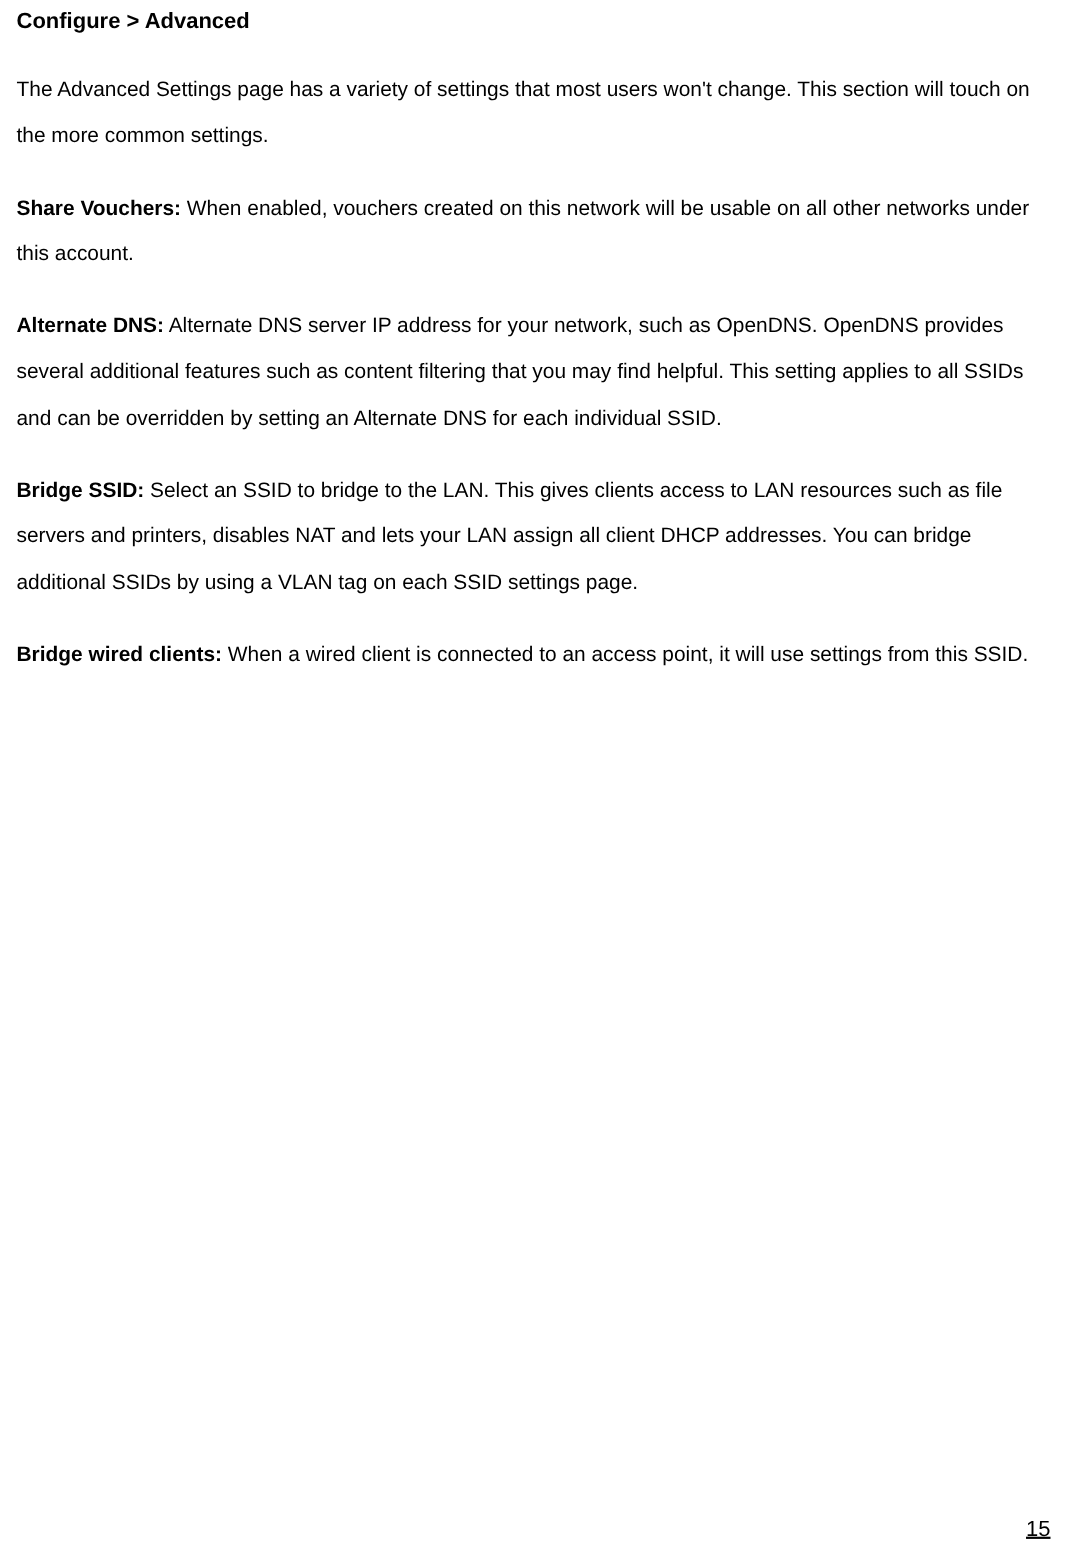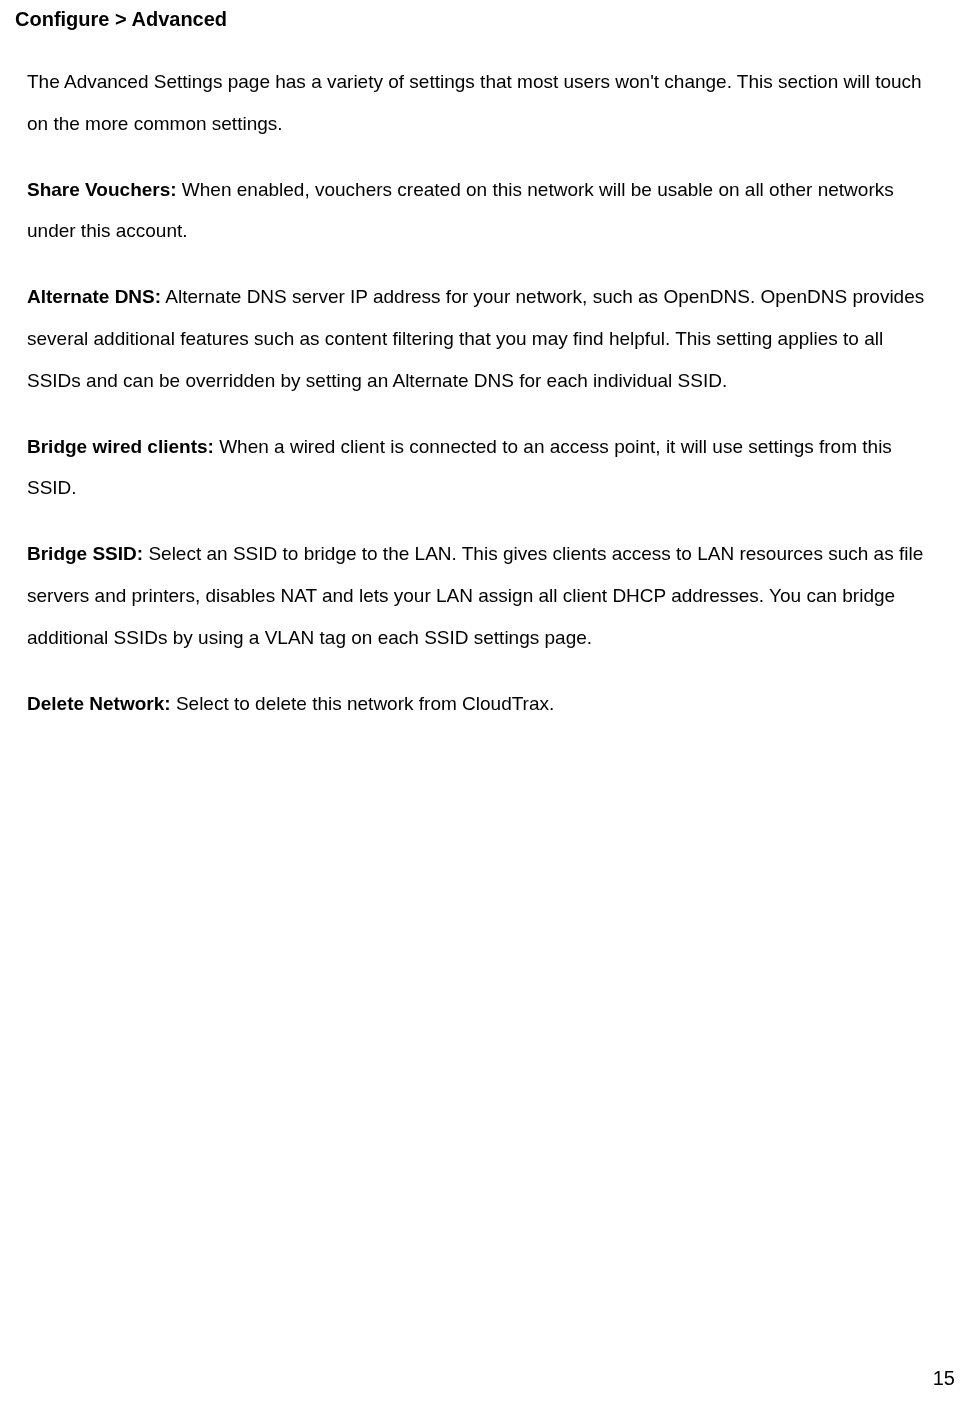--- a/index.html
+++ b/index.html
@@ -21,30 +21,30 @@
       font-weight: bold;
       font-size: 20px;
       margin-bottom: 30px;
       color: #000000;
     }
     .para {
       font-size: 19px;
       line-height: 2.2;
       margin-bottom: 24px;
       color: #000000;
-      margin-left: 12px;
     }
     .label {
       font-weight: bold;
     }
     .page-number {
       position: absolute;
-      bottom: 24px;
+      bottom: 12px;
       right: 18px;
       font-size: 20px;
+      text-decoration: underline;
     }
   </style>
 </head>
 <body>
 
 <div class="page">
 
   <div class="heading">Configure &gt; Advanced</div>
 
   <div class="para">The Advanced Settings page has a variety of settings that most users won't change. This section will touch on the more common settings.</div>
@@ -52,26 +52,23 @@
 
   <div class="para">
     <span class="label">Share Vouchers:</span><span> When enabled, vouchers created on this network will be usable on all other networks under this account.</span>
   </div>
 
   <div class="para">
     <span class="label">Alternate DNS:</span><span> Alternate DNS server IP address for your network, such as OpenDNS. OpenDNS provides several additional features such as content filtering that you may find helpful. This setting applies to all SSIDs and can be overridden by setting an Alternate DNS for each individual SSID.</span>
   </div>
 
   <div class="para">
-    <span class="label">Bridge wired clients:</span><span> When a wired client is connected to an access point, it will use settings from this SSID.</span>
-  </div>
-
-  <div class="para">
     <span class="label">Bridge SSID:</span><span> Select an SSID to bridge to the LAN. This gives clients access to LAN resources such as file servers and printers, disables NAT and lets your LAN assign all client DHCP addresses. You can bridge additional SSIDs by using a VLAN tag on each SSID settings page.</span>
   </div>
 
   <div class="para">
-    <span class="label">Delete Network:</span><span> Select to delete this network from CloudTrax.</span>
+    <span class="label">Bridge wired clients:</span><span> When a wired client is connected to an access point, it will use settings from this SSID.</span>
   </div>
+
 
 </div>
 
 <div class="page-number">15</div>
 
 </body></html>

